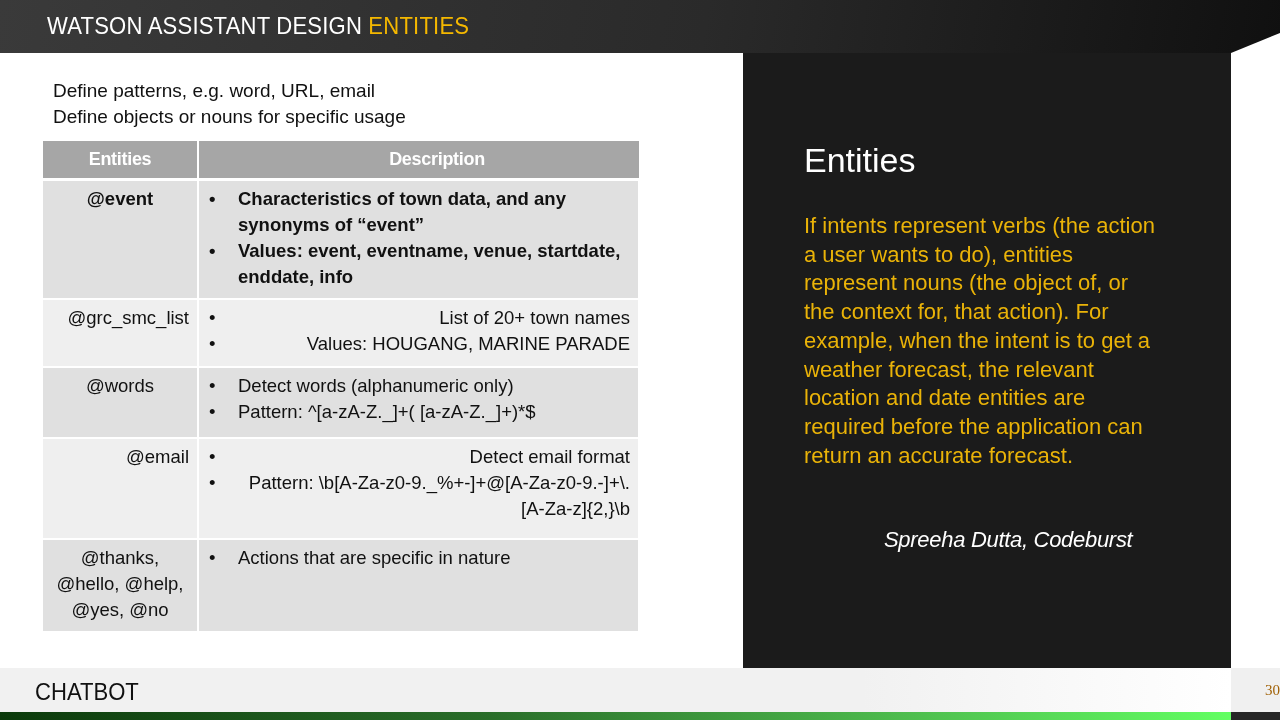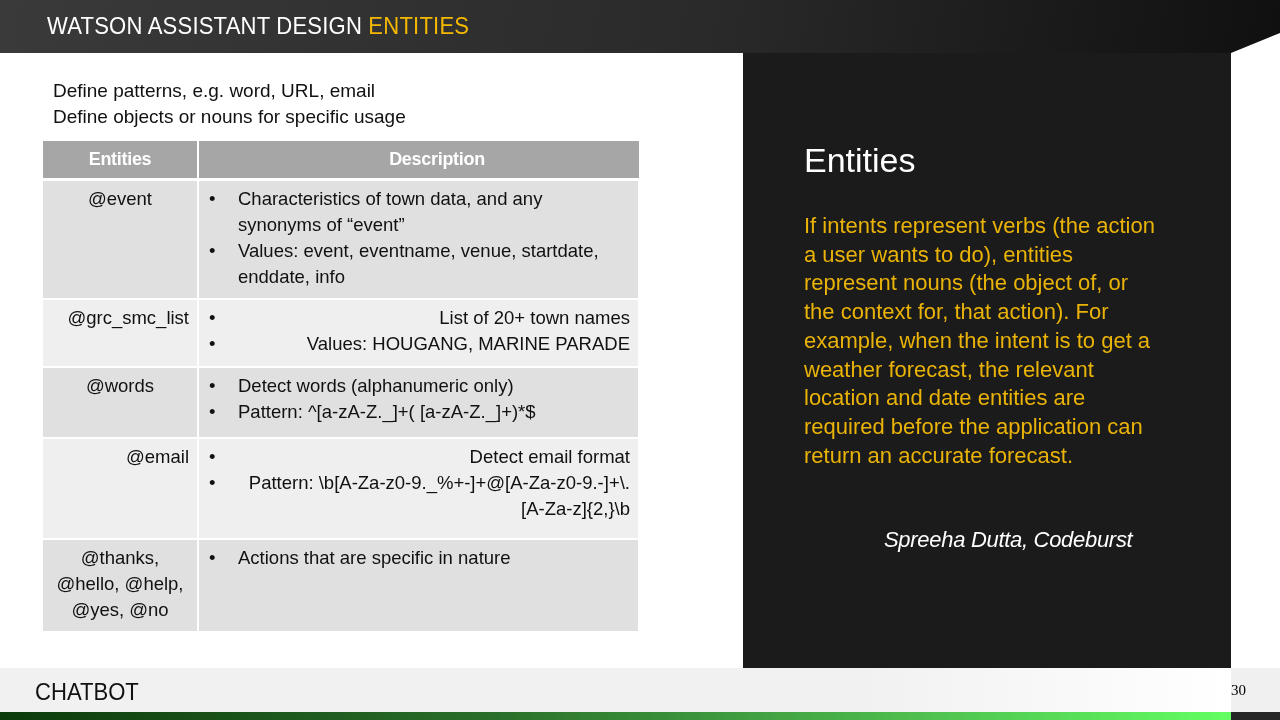--- a/index.html
+++ b/index.html
@@ -55,21 +55,21 @@
     position:absolute; left:0; top:668px; width:1231px; height:44px;
     background:linear-gradient(90deg, #f1f1f1 0%, #f1f1f1 70%, #ffffff 100%);
   }
   .footer-label {
     position:absolute; left:35px; top:678px; font-size:24px; color:#111;
     font-family:"Liberation Sans Narrow","Liberation Sans", sans-serif;
     transform:scaleX(0.92); transform-origin:left center;
   }
   .page-box { position:absolute; left:1231px; top:668px; width:49px; height:44px; background:#f0f0f0; }
   .page-num {
-    position:absolute; left:1231px; top:682px; width:49px; text-align:left; font-size:15px; color:#000000;
+    position:absolute; left:1231px; top:682px; width:49px; text-align:right; font-size:15px; color:#a16207;
     font-family:"Liberation Serif", serif;
   }
   .green-strip {
     position:absolute; left:0; top:712px; width:1231px; height:8px;
     background:linear-gradient(90deg, #0b3a0b 0%, #2a6e2a 40%, #4fc04f 75%, #62ff62 100%);
   }
   .dark-corner { position:absolute; left:1231px; top:712px; width:49px; height:8px; background:#262626; }
 </style>
 </head>
 <body>
@@ -86,21 +86,21 @@
 </div>
 
 <table class="entities">
   <thead>
     <tr>
       <th>Entities</th>
       <th>Description</th>
     </tr>
   </thead>
   <tbody>
-    <tr class="odd" style="height:120px;">
+    <tr class="odd" style="height:120px;font-weight:bold;">
       <td class="ent">@event</td>
       <td>
         <ul class="desc">
           <li>Characteristics of town data, and any synonyms of “event”</li>
           <li>Values: event, eventname, venue, startdate, enddate, info</li>
         </ul>
       </td>
     </tr>
     <tr class="even" style="height:68px;">
       <td class="ent">@grc_smc_list</td>

